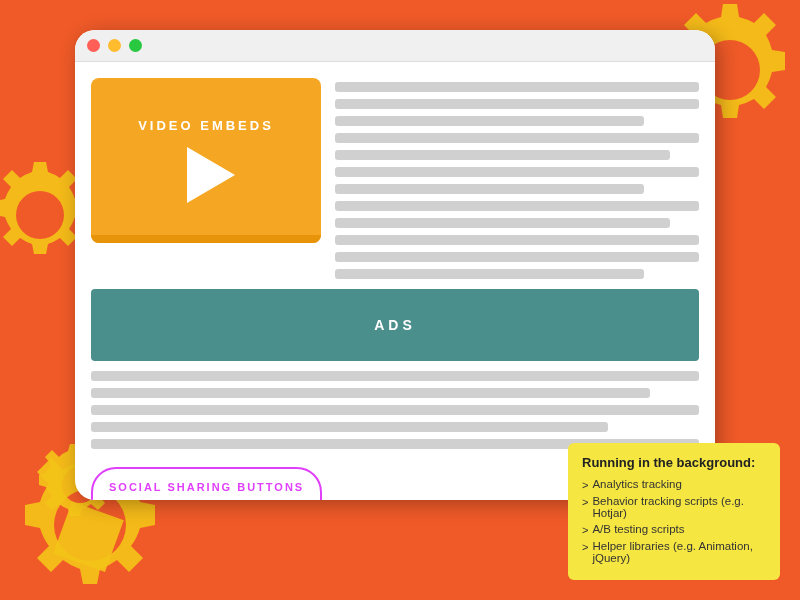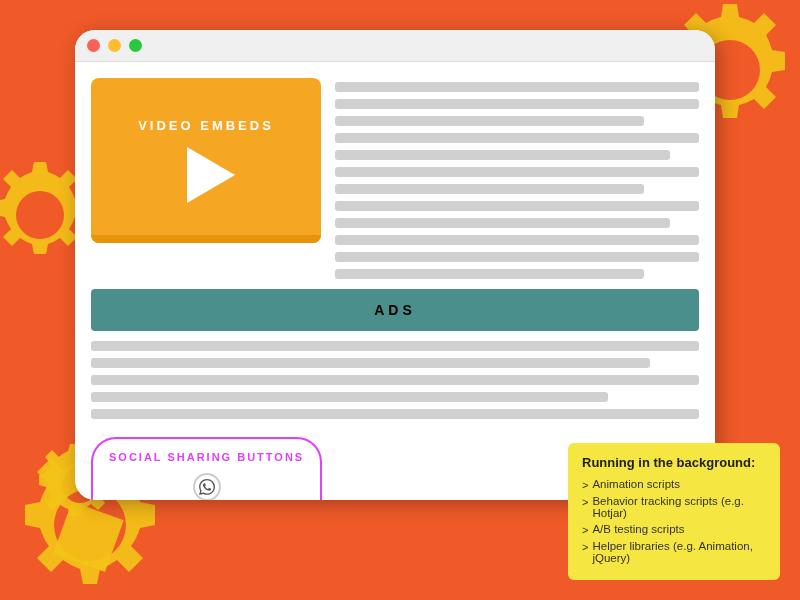--- a/index.html
+++ b/index.html
@@ -117,23 +117,23 @@
       background: #d0d0d0;
       border-radius: 3px;
     }
     .text-line.short { width: 85%; }
     .text-line.full { width: 100%; }
     .text-line.medium { width: 92%; }
 
     
     .ads-bar {
       background: #4A8F8C;
-      color: #000000;
+      color: #ffffff;
       text-align: center;
-      padding: 13px;
+      padding: 28px;
       font-size: 14px;
       font-weight: bold;
       letter-spacing: 4px;
       border-radius: 4px;
     }
 
     
     .content-lines {
       display: flex;
       flex-direction: column;
@@ -344,21 +344,21 @@
         </button>
       </div>
     </div>
   </div>
 </div>
 
 <div class="info-box">
   <div class="info-box-title">Running in the background:</div>
   <div class="info-box-item">
     <span class="arrow">&gt;</span>
-    <span>Animation scripts</span>
+    <span>Analytics tracking</span>
   </div>
   <div class="info-box-item">
     <span class="arrow">&gt;</span>
     <span>Behavior tracking scripts (e.g. Hotjar)</span>
   </div>
   <div class="info-box-item">
     <span class="arrow">&gt;</span>
     <span>A/B testing scripts</span>
   </div>
   <div class="info-box-item">

